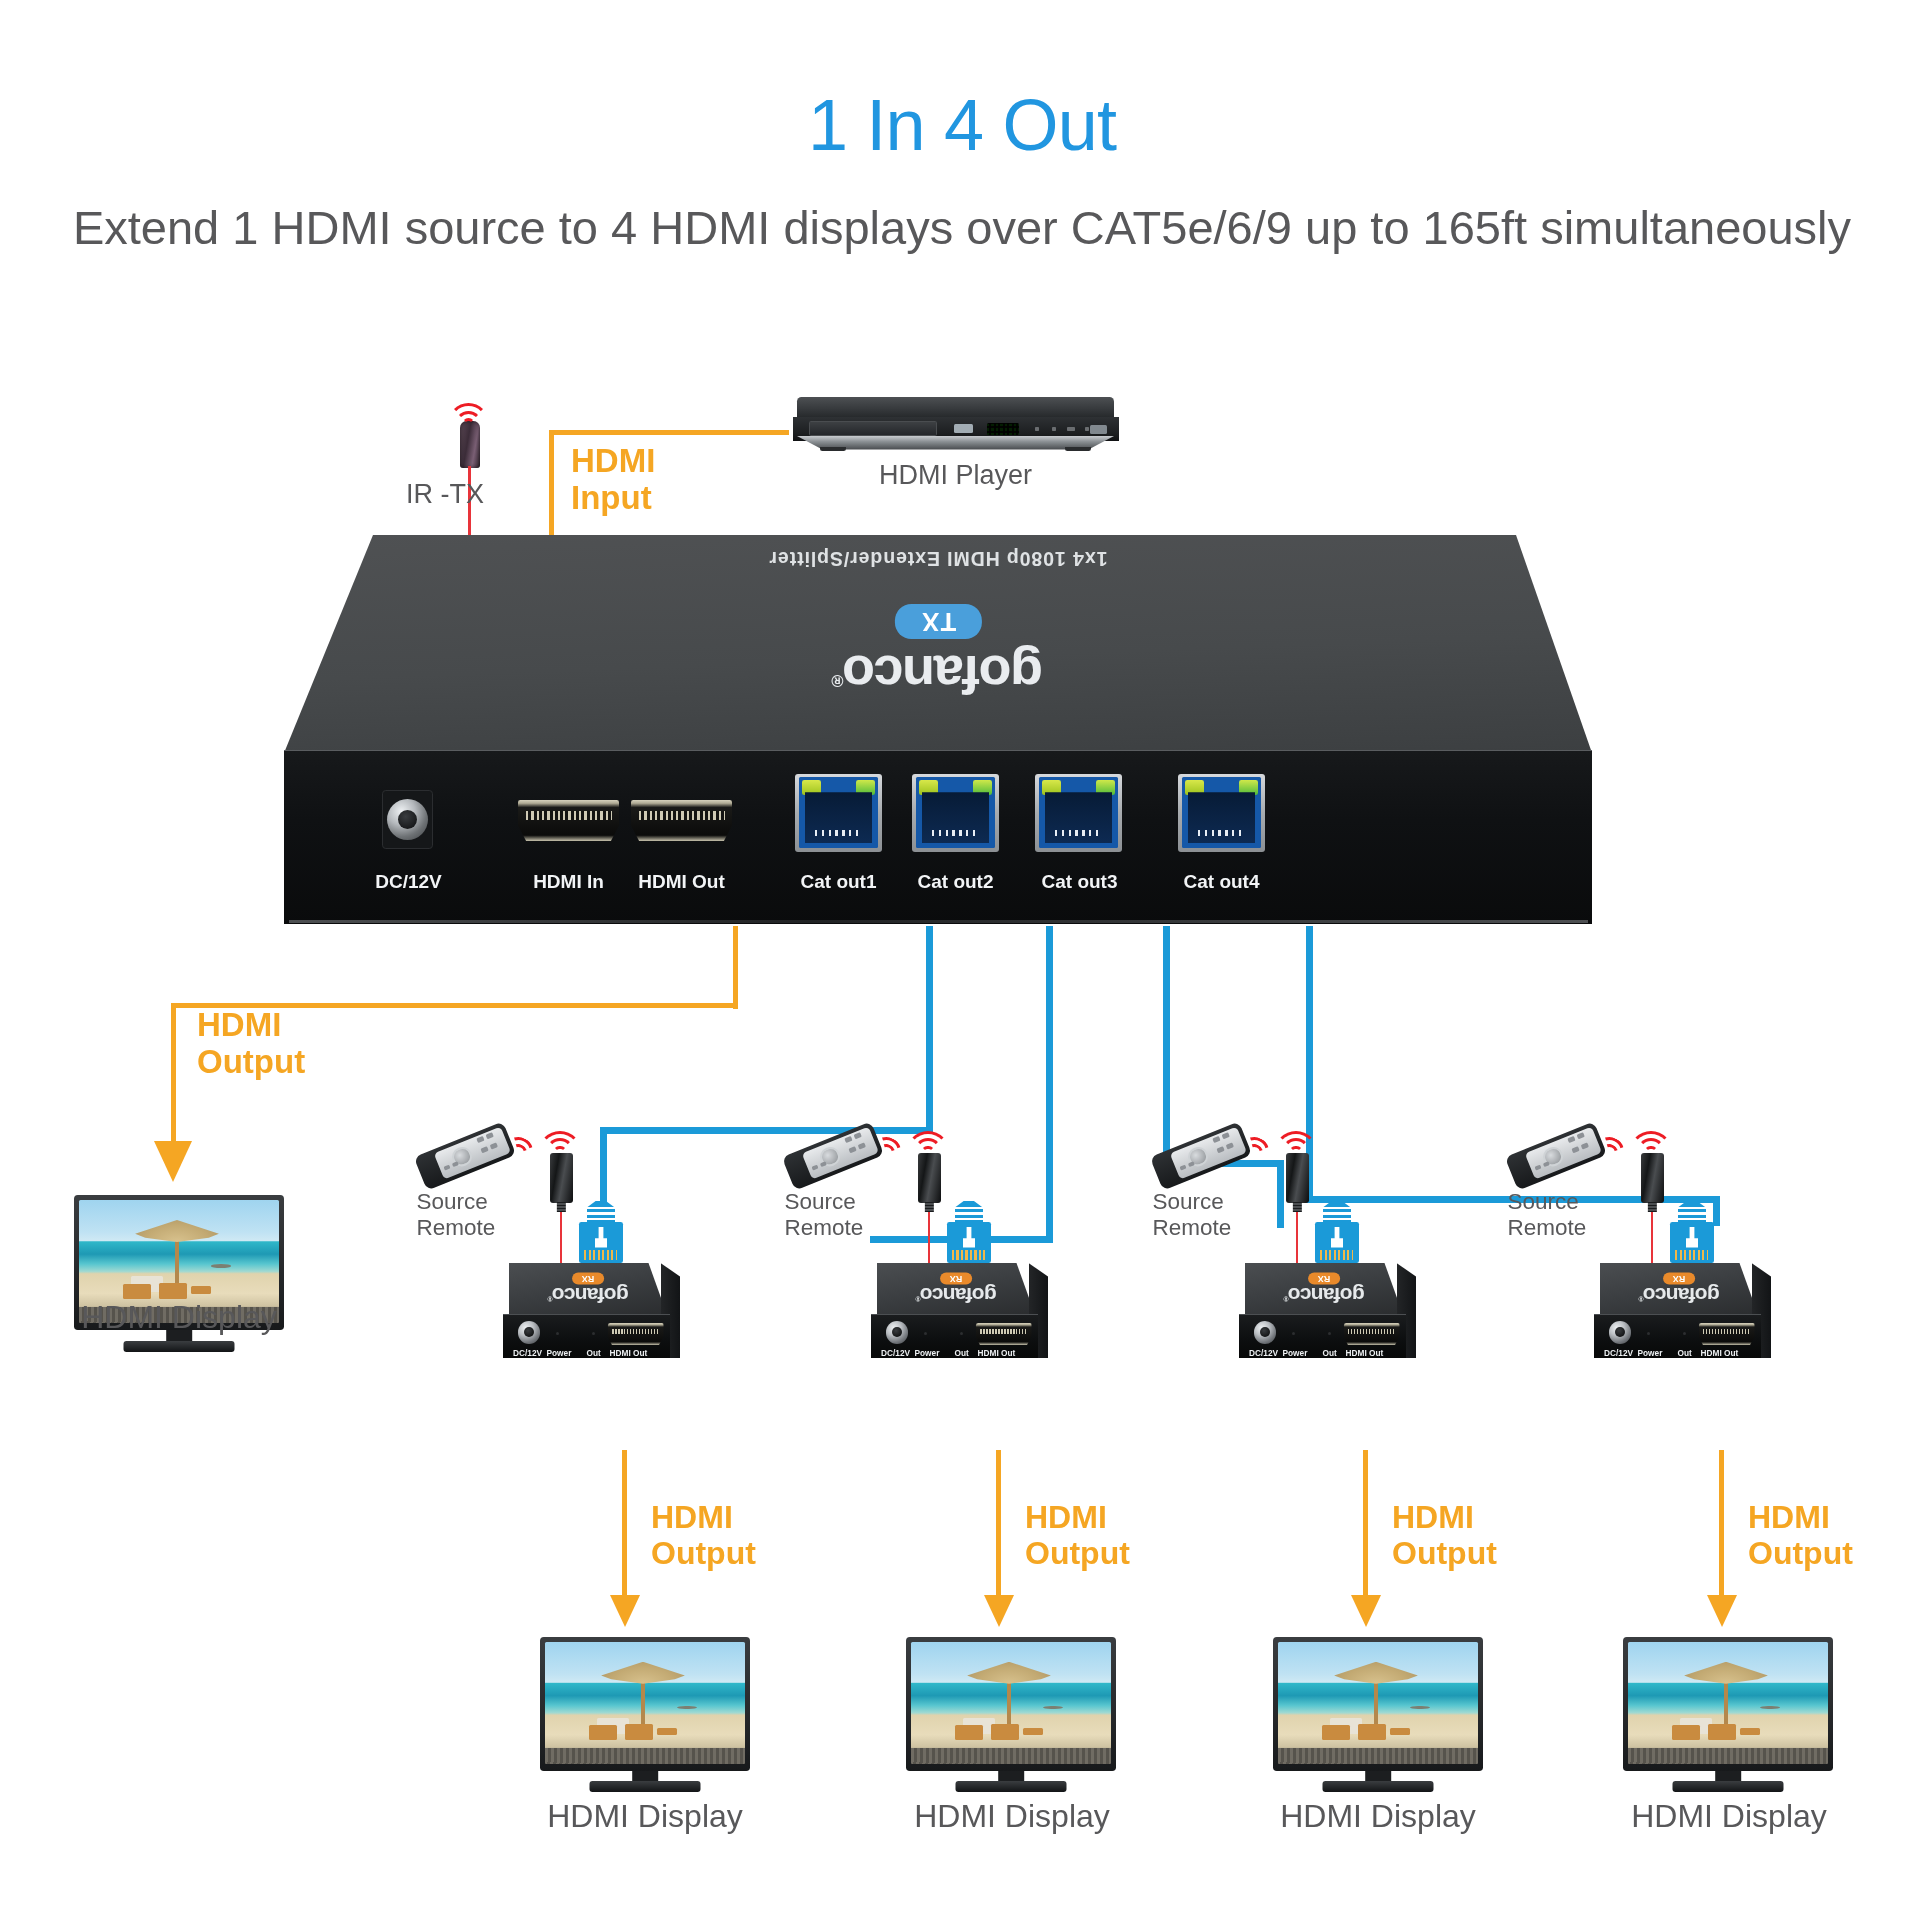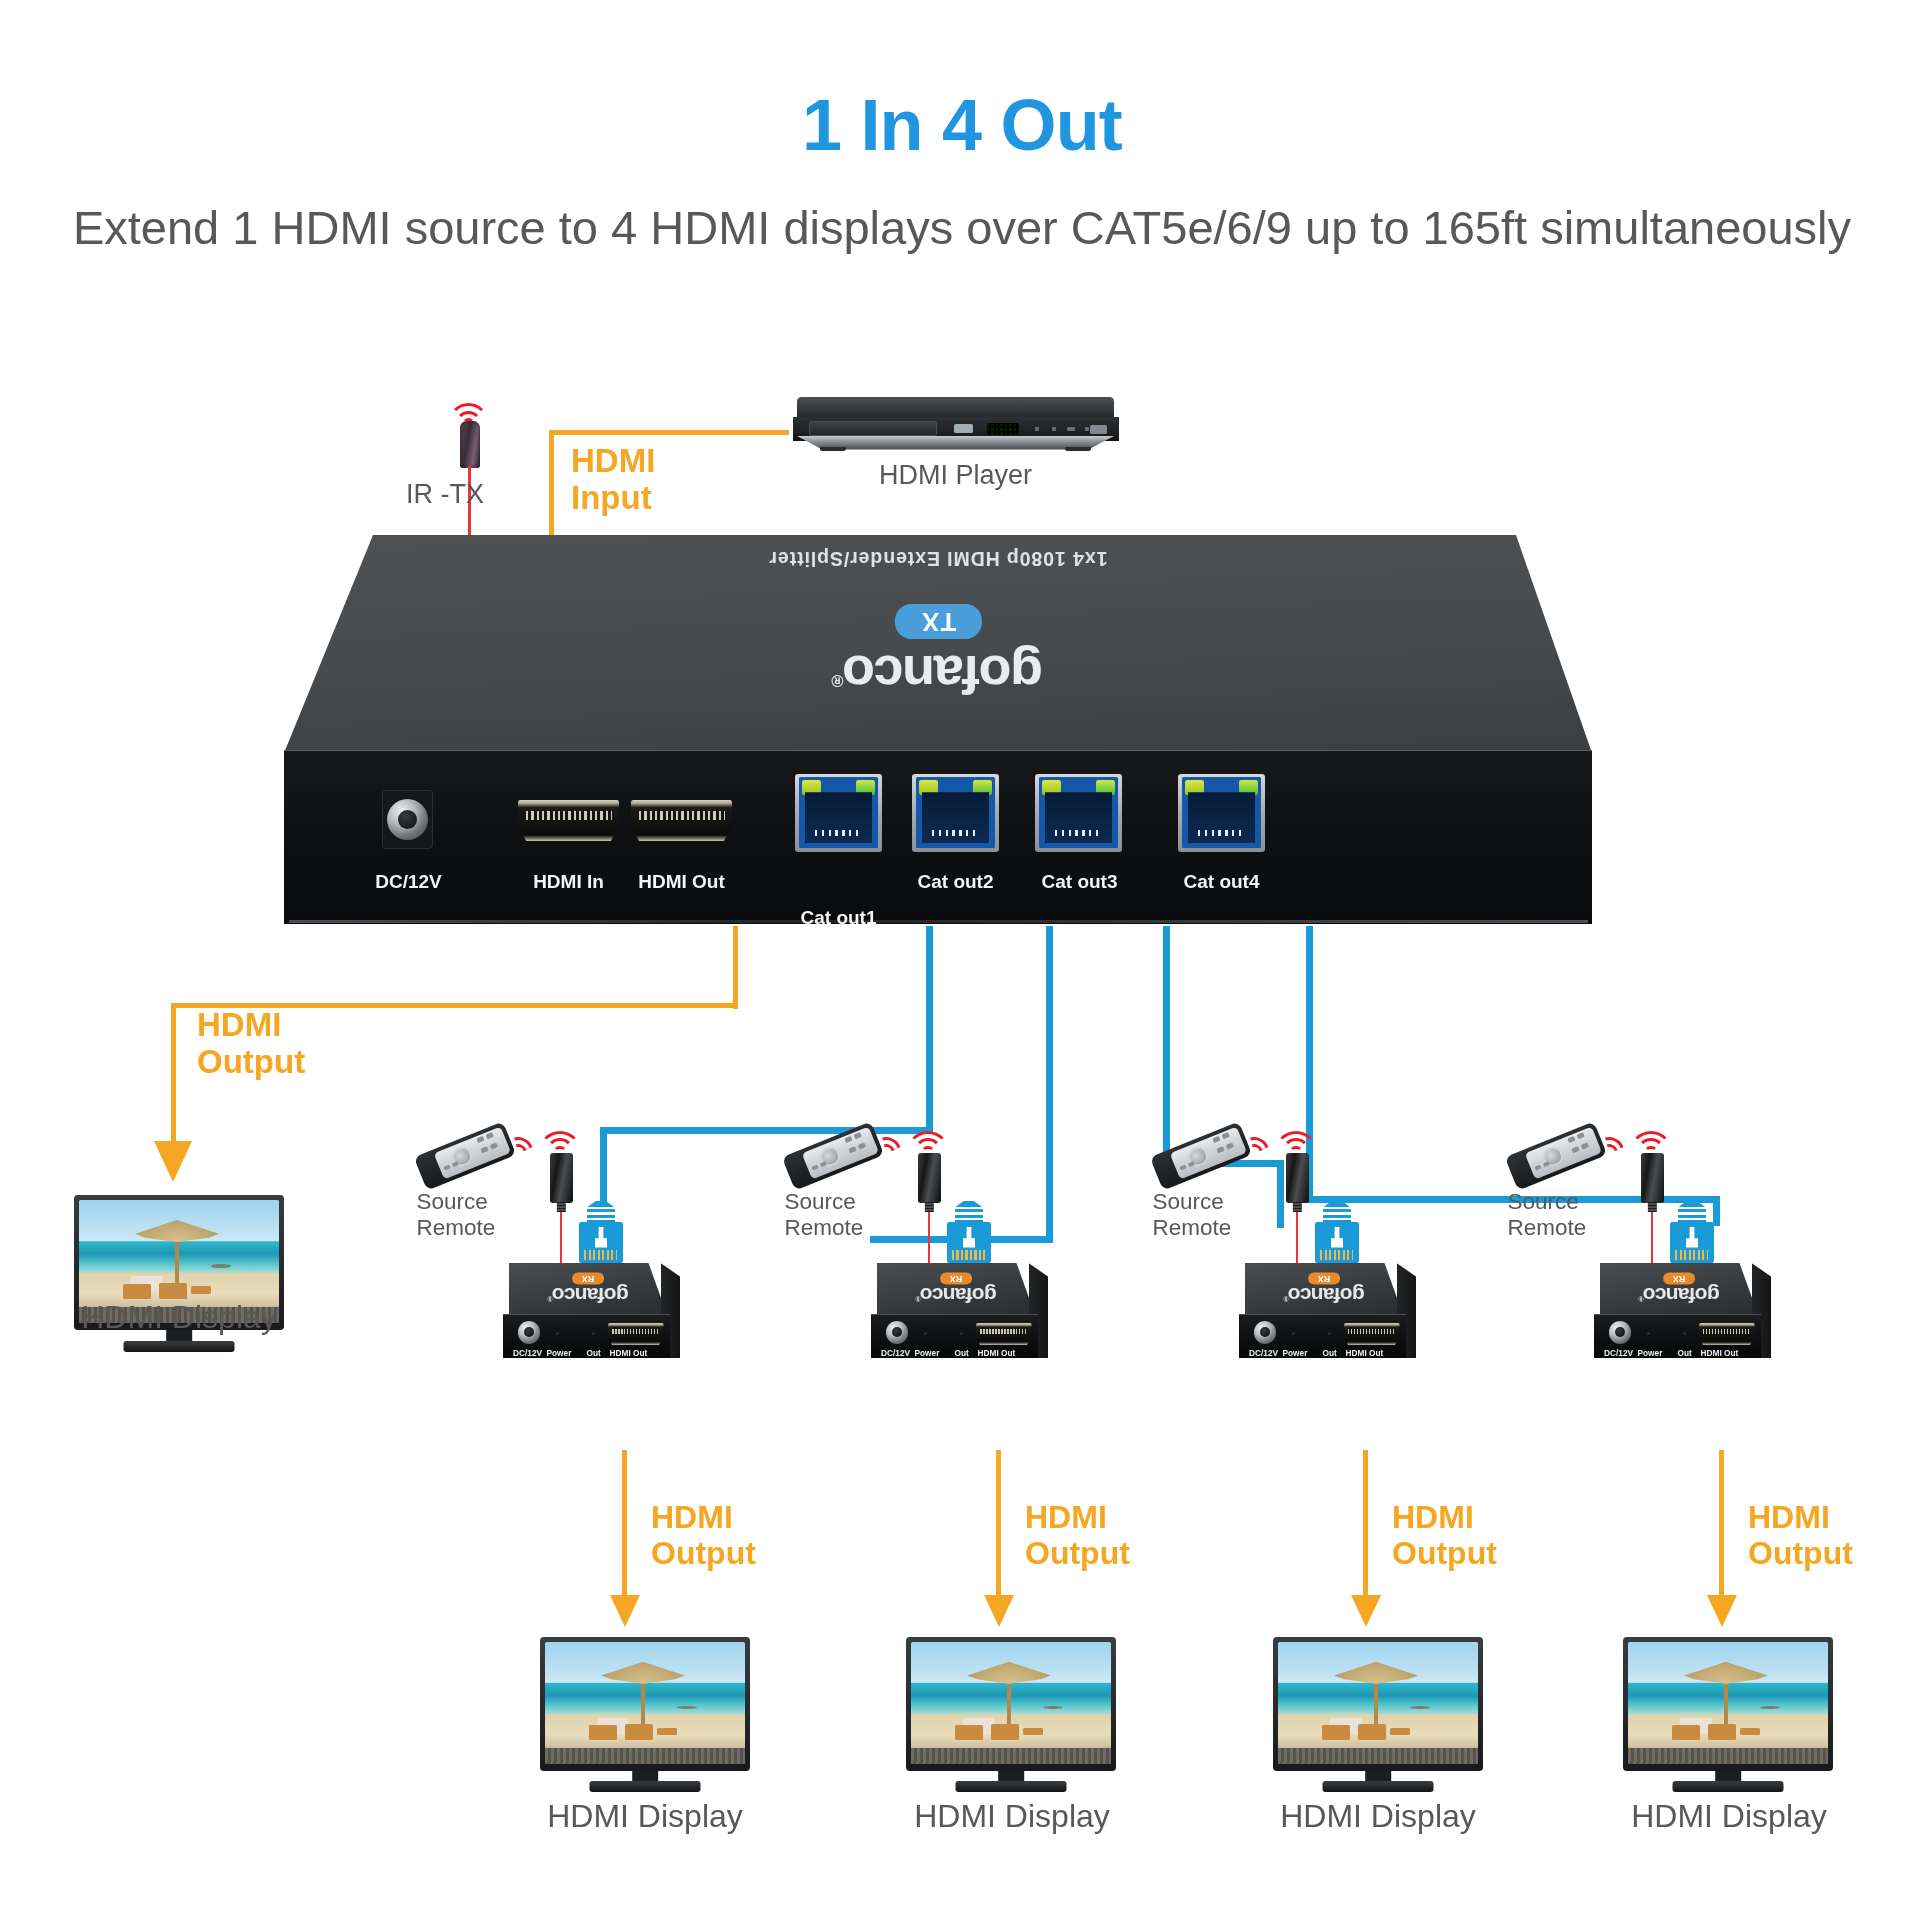--- a/index.html
+++ b/index.html
@@ -5,21 +5,21 @@
   * { box-sizing: border-box; margin: 0; padding: 0; }
   html, body { width: 1924px; height: 1924px; background: #ffffff; }
   body { font-family: "Liberation Sans", sans-serif; position: relative; overflow: hidden; }
 
   .stage { position: absolute; inset: 0; }
   .abs { position: absolute; }
 
   
   #title {
     top: 84px; left: 0; width: 1924px; text-align: center;
-    font-size: 72px; font-weight: 700; letter-spacing: -0.8px;
+    font-size: 72px; font-weight: 400; letter-spacing: -0.8px;
     color: #2196e0; white-space: nowrap;
   }
   #subtitle {
     top: 197px; left: 0; width: 1924px; text-align: center;
     font-size: 47px; line-height: 1.32; font-weight: 400;
     color: #58585a;
   }
 
   
   .ln { background: #f5a623; }
@@ -384,21 +384,21 @@
 
       <div class="rj45" style="top:22.5px;left:511px;">
         <div class="inner">
             <span class="led l"></span>
             <span class="led r"></span>
             <span class="notch"></span>
             <span class="cav"></span>
             <span class="pins"></span>
           </div>
       </div>
-      <div class="port-lbl" style="top:120px;left:483px;width:143px;margin-top:36px;">Cat out1</div>
+      <div class="port-lbl" style="top:120px;left:483px;width:143px;">Cat out1</div>
 
       <div class="rj45" style="top:22.5px;left:628px;">
         <div class="inner">
             <span class="led l"></span>
             <span class="led r"></span>
             <span class="notch"></span>
             <span class="cav"></span>
             <span class="pins"></span>
           </div>
       </div>

